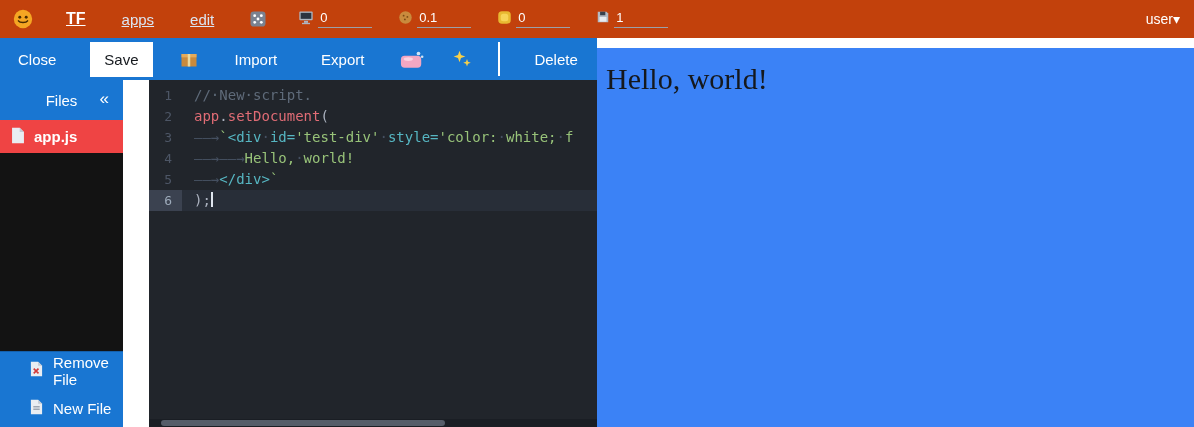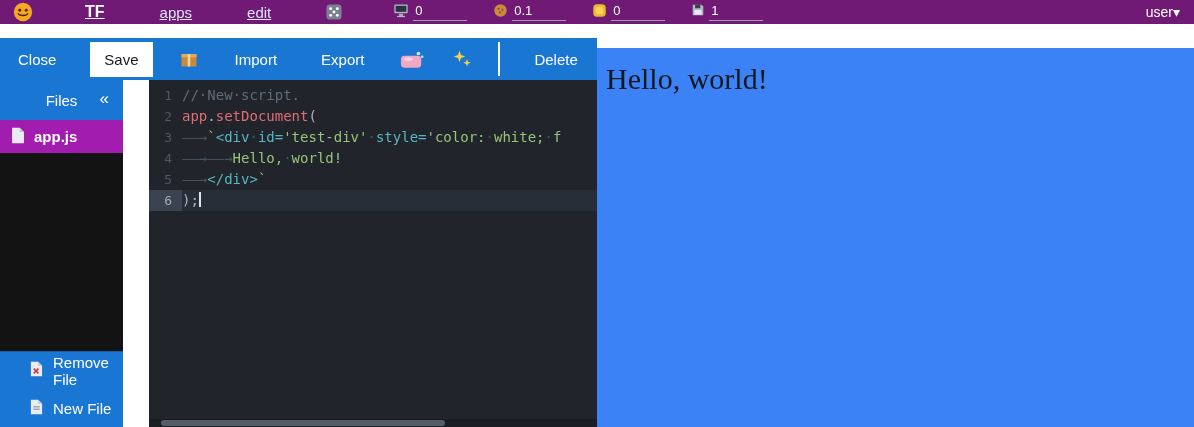--- a/index.html
+++ b/index.html
@@ -4,22 +4,22 @@
 <style>
   * { box-sizing: border-box; margin: 0; padding: 0; }
   html, body { width: 1194px; height: 427px; }
   body {
     position: relative; overflow: hidden; background: #ffffff;
     font-family: "Liberation Sans", sans-serif;
   }
 
   
   .topbar {
-    position: absolute; top: 0; left: 0; width: 1194px; height: 24px;
-    background: #701a75; display: flex; align-items: center; color: #e8e8e8; gap: 19px;
+    position: absolute; top: 0; left: 0; width: 1194px; height: 38px;
+    background: #c2410c; display: flex; align-items: center; color: #e8e8e8;
   }
   .logo { margin-left: 12px; display: flex; cursor: pointer; }
   .tb-link { color: #dbe6f3; text-decoration: underline; font-size: 15px; cursor: pointer; }
   .tb-link.tf { color: #ffffff; font-weight: bold; font-size: 16px; margin-left: 32px; }
   .tb-link.apps { margin-left: 36px; }
   .tb-link.edit { margin-left: 36px; }
   .game { margin-left: 34px; display: flex; cursor: pointer; }
   .stats { display: flex; gap: 26px; margin-left: 30px; }
   .stat { display: flex; align-items: center; gap: 4px; }
   .stat .val {
@@ -43,21 +43,21 @@
 
   
   .sidebar {
     position: absolute; top: 80px; left: 0; width: 123px; height: 347px;
     background: #131313; display: flex; flex-direction: column; color: #ffffff;
   }
   .sb-header { height: 40px; background: #1976d2; display: flex; align-items: center; position: relative; flex-shrink: 0; }
   .sb-title { flex: 1; text-align: center; font-size: 15px; }
   .sb-collapse { position: absolute; right: 14px; top: 9px; font-size: 17px; cursor: pointer; }
   .file-item {
-    height: 33px; background: #a21caf; display: flex; align-items: center; gap: 9px;
+    height: 33px; background: #ef4444; display: flex; align-items: center; gap: 9px;
     padding-left: 11px; font-weight: bold; font-size: 15px; flex-shrink: 0; cursor: pointer;
   }
   .sb-spacer { flex: 1; }
   .sb-action {
     height: 38px; background: #1976d2; display: flex; align-items: center; gap: 10px;
     padding-left: 30px; font-size: 15px; flex-shrink: 0; cursor: pointer;
   }
   .sb-action.remove { border-top: 1px solid rgba(0,0,0,0.18); }
 
   
@@ -65,21 +65,21 @@
     position: absolute; top: 80px; left: 149px; width: 448px; height: 347px;
     background: #21252b; overflow: hidden; cursor: text;
     font-family: "DejaVu Sans Mono", "Liberation Mono", monospace; font-size: 14px;
   }
   .lines { padding-top: 5px; }
   .ln { display: flex; height: 21px; line-height: 21px; }
   .gut {
     width: 33px; flex-shrink: 0; text-align: right; padding-right: 10px;
     color: #4d5666; font-size: 13px; user-select: none;
   }
-  .code { white-space: pre; flex: 1; color: #abb2bf; }
+  .code { white-space: pre; flex: 1; color: #abb2bf; margin-left: 12px; }
   .ln.active { background: #282e38; }
   .ln.active .gut { background: #3b4250; color: #9daaba; }
 
   .t-comment { color: #5f6b7a; }
   .t-red { color: #e06c75; }
   .t-fg { color: #abb2bf; }
   .t-green { color: #98c379; }
   .t-cyan { color: #56b6c2; }
   .t-ws { color: #455061; }
 

